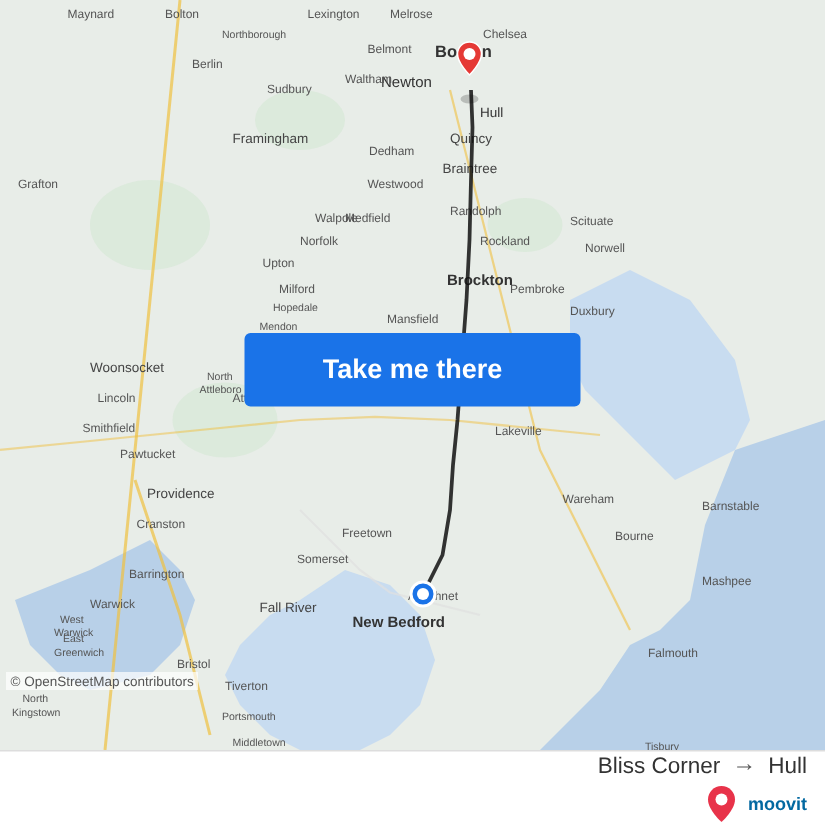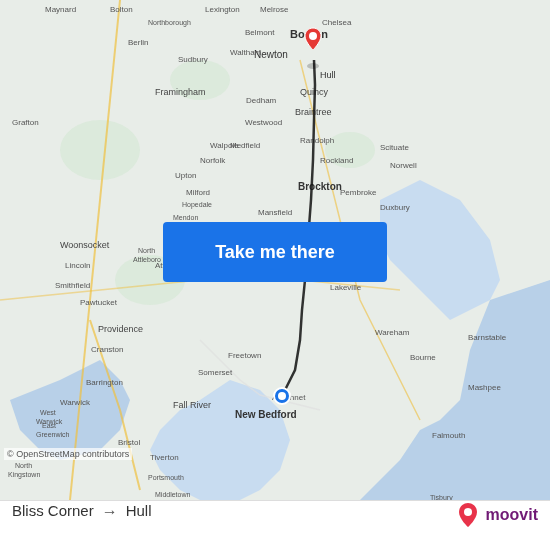--- a/index.html
+++ b/index.html
@@ -26,48 +26,49 @@
       position: absolute;
       top: 0; left: 0;
     }
 
     
     #take-me-there-btn {
       position: absolute;
       top: 222px;
       left: 163px;
       width: 224px;
-      height: 60px;
+      height: 49px;
       background: #1a73e8;
       color: white;
       border: none;
       border-radius: 4px;
       font-size: 18px;
       font-weight: bold;
       cursor: pointer;
       display: flex;
       align-items: center;
       justify-content: center;
       z-index: 10;
     }
 
     
     #bottom-bar {
       width: 550px;
       height: 50px;
       background: white;
       display: flex;
-      align-items: flex-start;
+      align-items: flex-end;
       justify-content: space-between;
       padding: 0 12px;
       border-top: 1px solid #ddd;
       position: absolute;
       bottom: 0;
       left: 0;
       z-index: 20;
+      flex-direction: column;
     }
 
     #route-info {
       display: flex;
       align-items: center;
       gap: 8px;
     }
 
     #origin-label {
       font-size: 15px;
@@ -91,23 +92,23 @@
       align-items: center;
       gap: 4px;
     }
 
     #moovit-icon {
       width: 28px;
       height: 28px;
     }
 
     #moovit-text {
-      font-size: 16px;
+      font-size: 12px;
       font-weight: bold;
-      color: #701a75;
+      color: #0369a1;
     }
 
     
     #osm-attr {
       position: absolute;
       bottom: 40px;
       left: 4px;
       font-size: 9px;
       color: #555;
       background: rgba(255,255,255,0.7);

